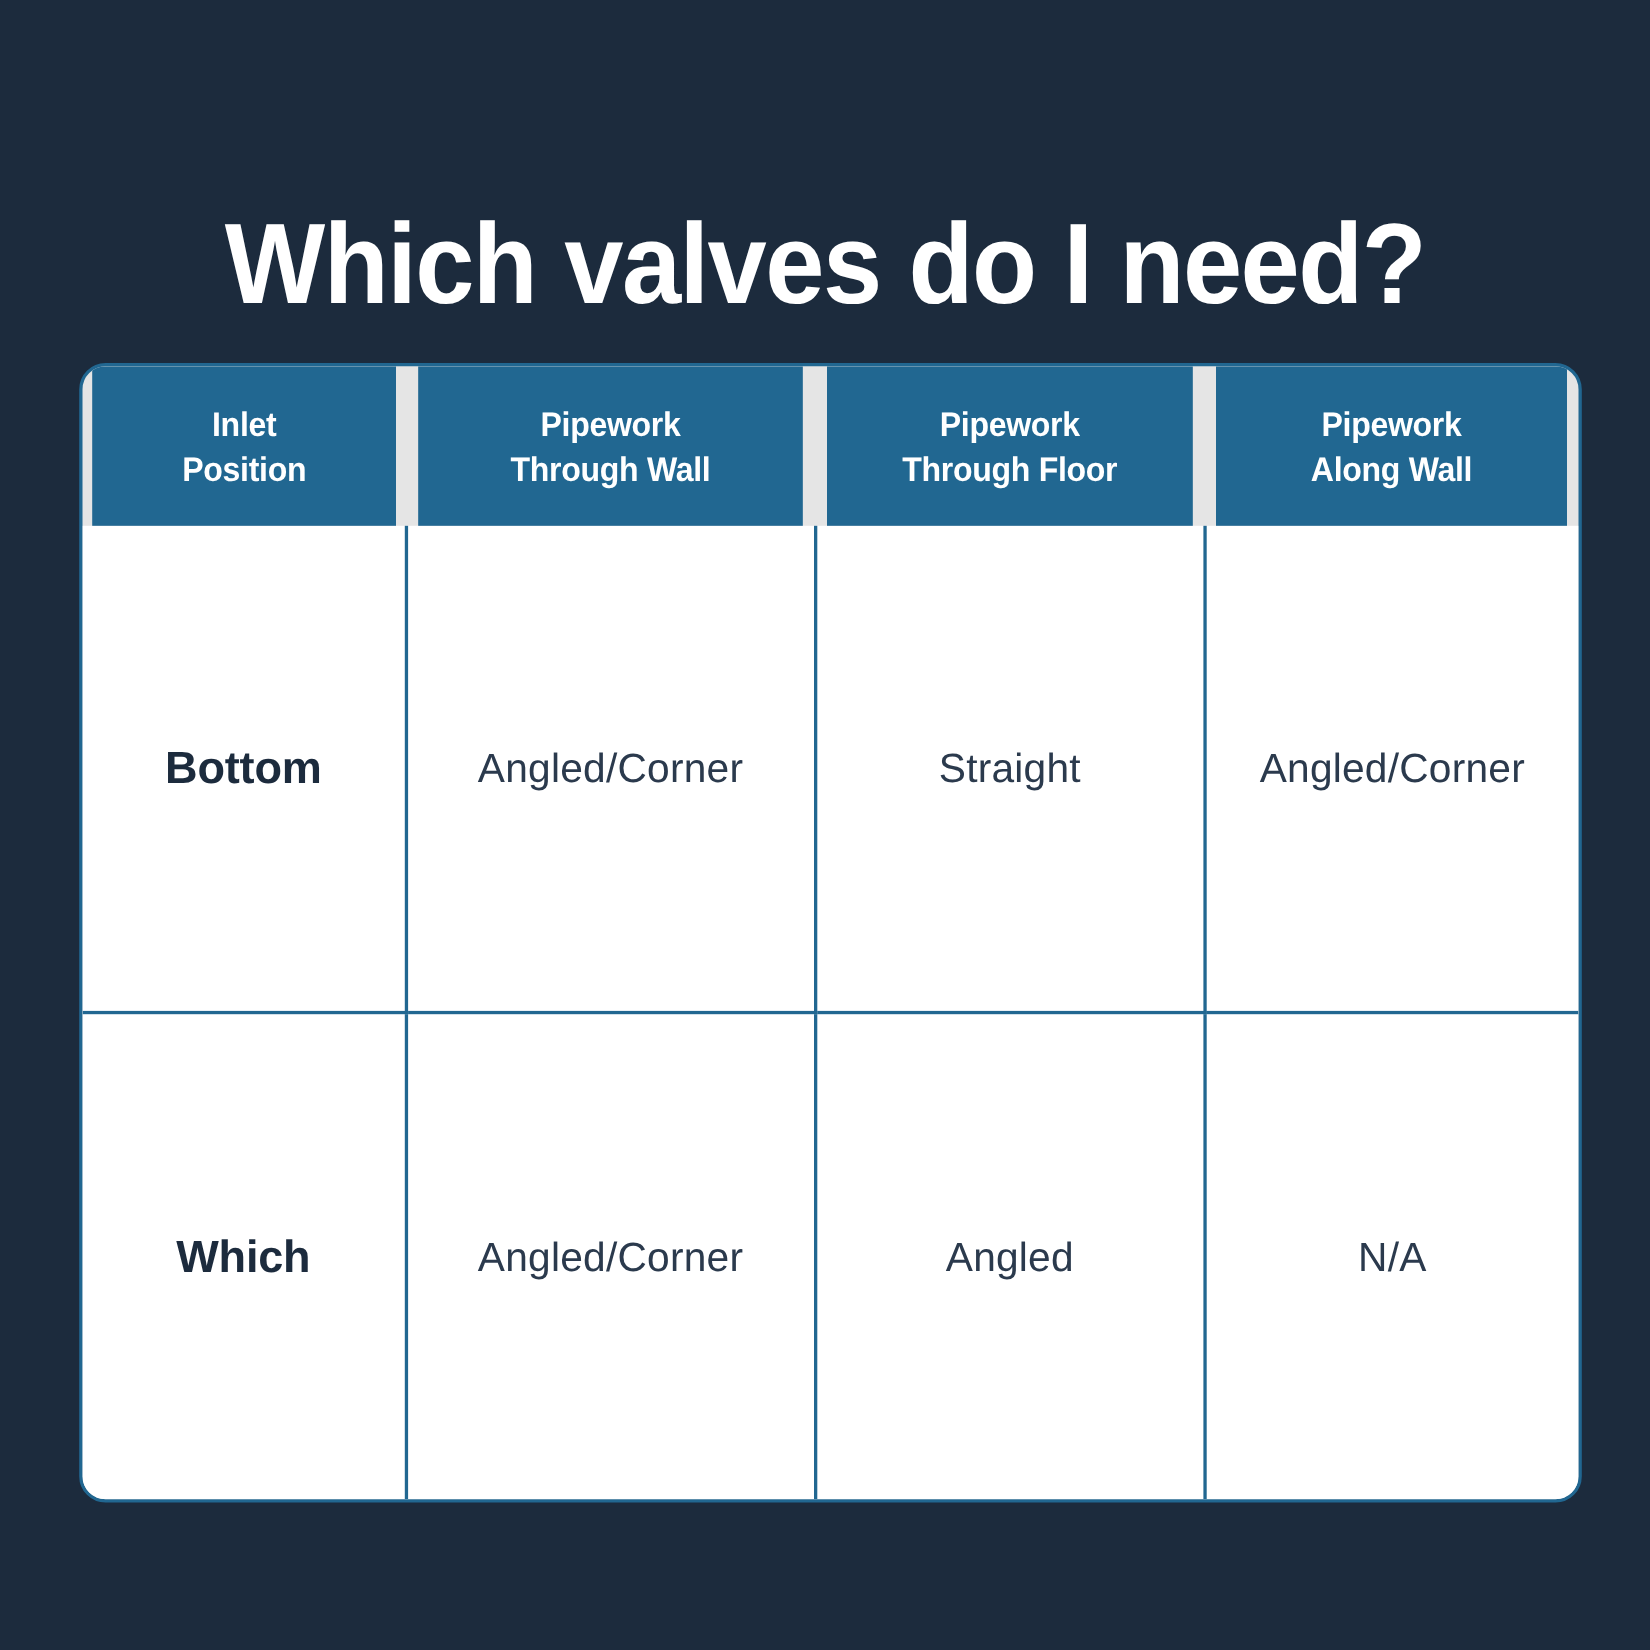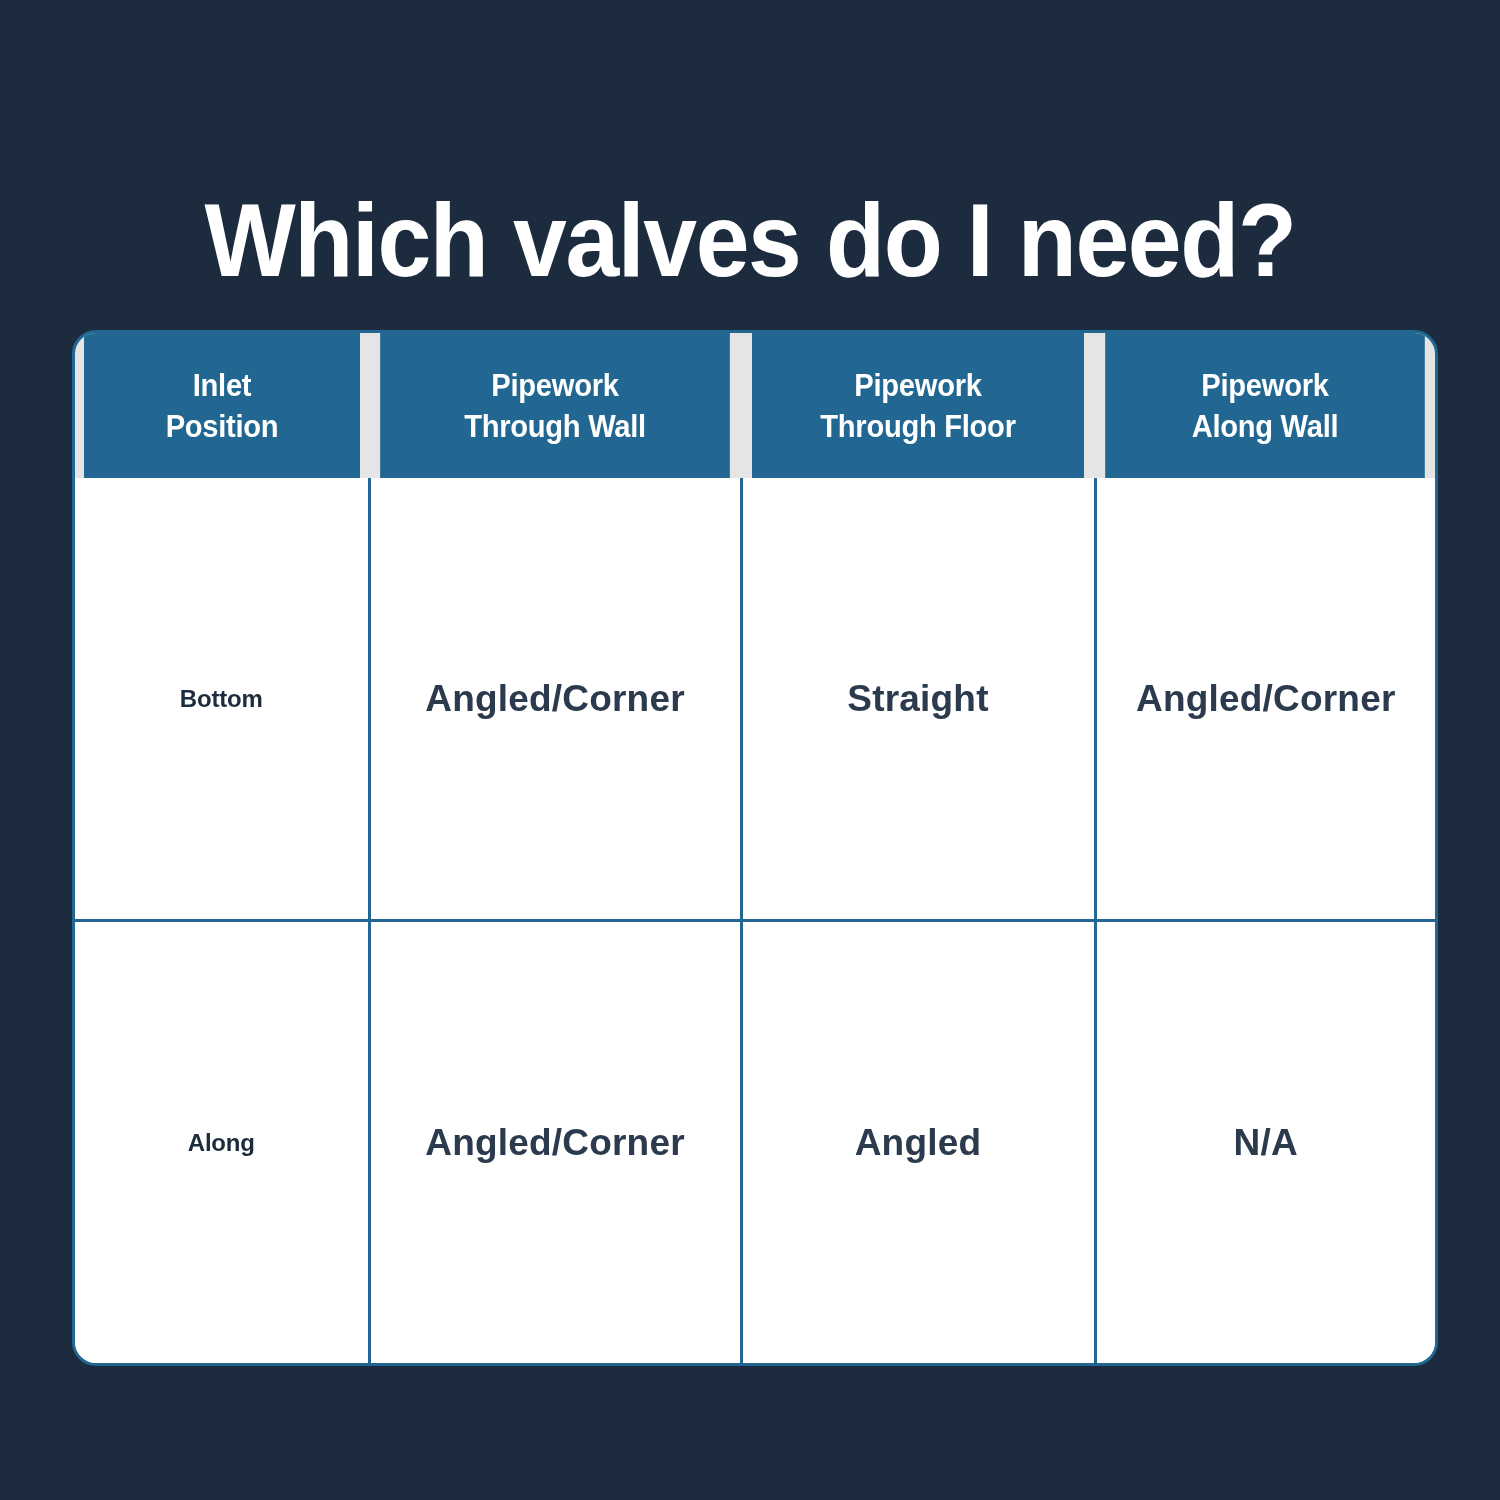--- a/index.html
+++ b/index.html
@@ -84,38 +84,38 @@
 
   .table tbody td {
     height: 292px;
     text-align: center;
     vertical-align: middle;
     padding: 0 8px;
     background: #ffffff;
     border-right: 3px solid #216791;
     border-bottom: 3px solid #216791;
     font-family: "Liberation Sans", sans-serif;
-    font-weight: 700;
+    font-weight: 400;
     font-size: 37px;
     color: #2b3a4d;
     letter-spacing: 0.2px;
     white-space: nowrap;
   }
 
   .table tbody tr:last-child td {
     border-bottom: none;
   }
 
   .table tbody td:last-child {
     border-right: none;
   }
 
   .table tbody td.rowhead {
     font-weight: 700;
-    font-size: 24px;
+    font-size: 41px;
     color: #1c2b3d;
     letter-spacing: -0.2px;
   }
 
   
   col.c1 { width: 294px; }
   col.c2 { width: 372px; }
   col.c3 { width: 354px; }
   col.c4 { width: 340px; }
 </style>
@@ -157,21 +157,21 @@
       </thead>
 
       <tbody>
         <tr>
           <td class="rowhead">Bottom</td>
           <td>Angled/Corner</td>
           <td>Straight</td>
           <td>Angled/Corner</td>
         </tr>
         <tr>
-          <td class="rowhead">Along</td>
+          <td class="rowhead">Which</td>
           <td>Angled/Corner</td>
           <td>Angled</td>
           <td>N/A</td>
         </tr>
       </tbody>
     </table>
   </div>
 
 </div>
 

